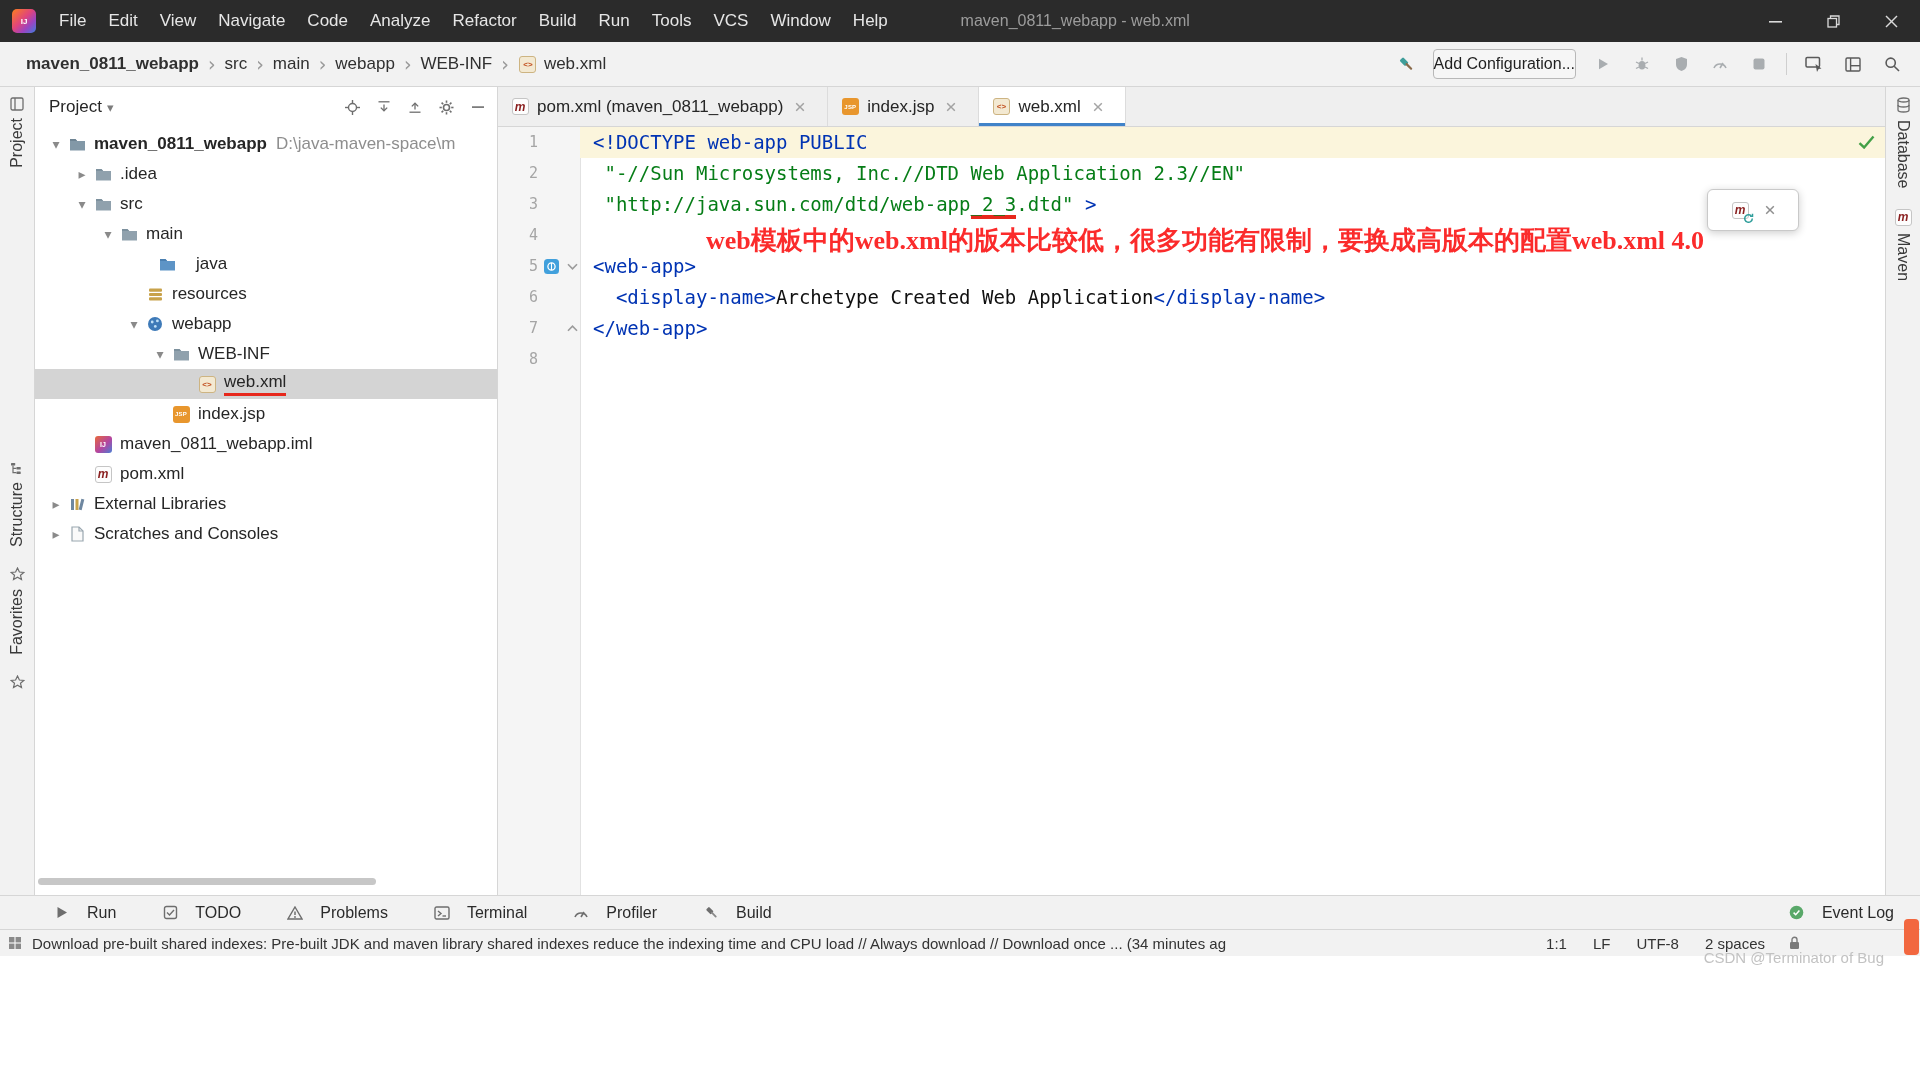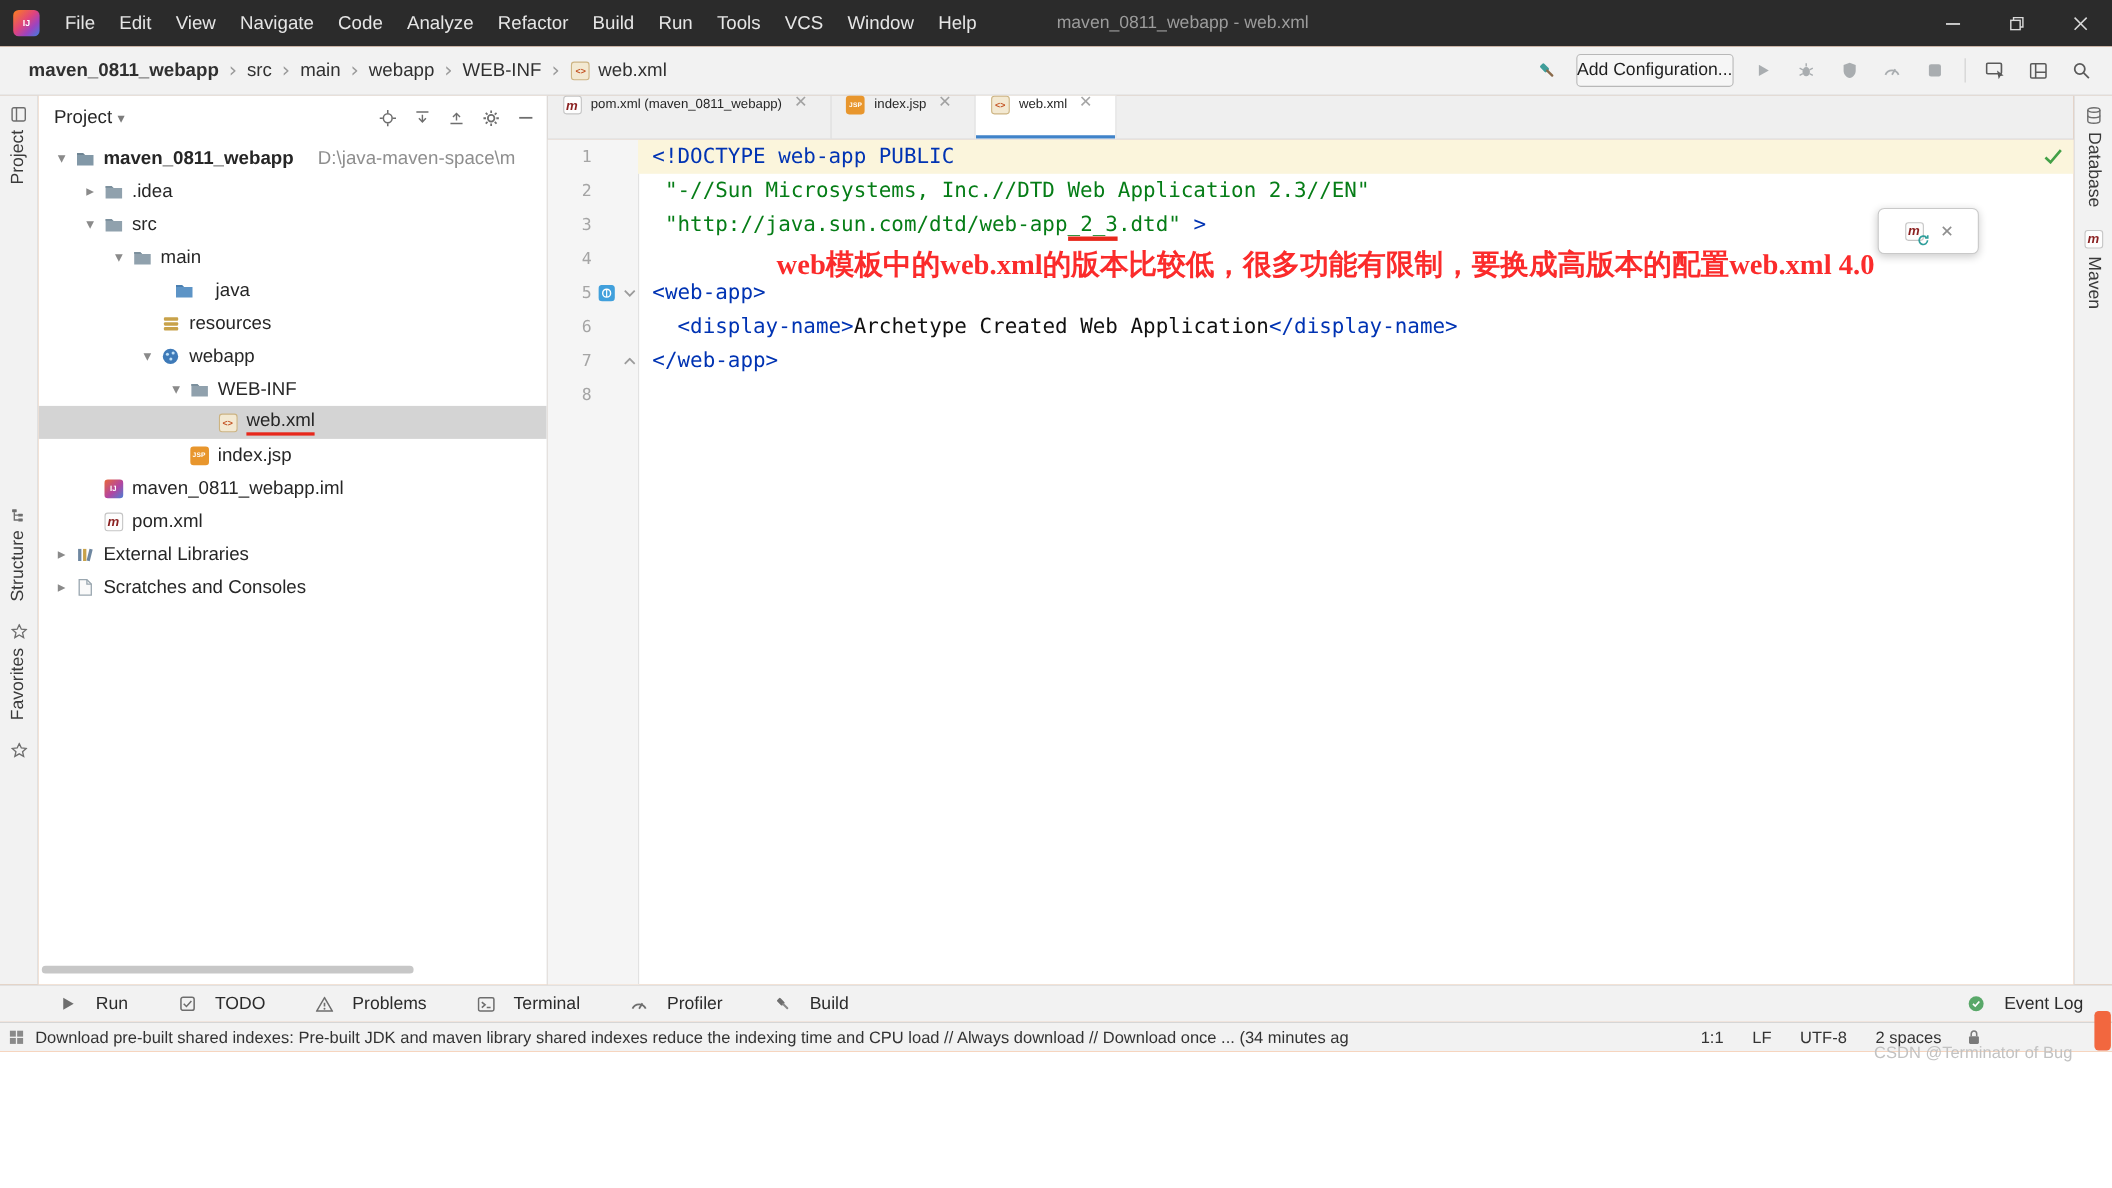--- a/index.html
+++ b/index.html
@@ -1,19 +1,19 @@
 <!DOCTYPE html>
 <html style="--accent: #4083C9; --annotation-red: #FB2B2B; --marker-red: #E7281C; --tag-blue: #0033B3; --string-green: #067D17; --selection: #D4D4D4; --titlebar-bg: #2B2B2B; --current-line: #FBF5DC;"><head>
 <meta charset="utf-8">
 <style>
 *{box-sizing:border-box;margin:0;padding:0}
 html,body{width:1920px;height:1080px;overflow:hidden}
 body{font-family:"Liberation Sans",sans-serif;font-size:17px;color:#262626;background:#fff}
 .ic-txt{font-family:"DejaVu Sans",sans-serif}
-.app{width:1920px;height:956px;display:flex;flex-direction:column;position:relative;background:#f97316}
+.app{width:1920px;height:956px;display:flex;flex-direction:column;position:relative;background:#000000}
 
 
 .titlebar{height:42px;background:var(--titlebar-bg,#2b2b2b);display:flex;align-items:center;position:relative;flex:none}
 .app-logo{width:24px;height:24px;border-radius:5px;margin:0 12px;background:linear-gradient(135deg,#fc801d,#e0447c 45%,#9d44c0 70%,#3d7ede);display:inline-flex;align-items:center;justify-content:center;color:#fff;font-size:8px;font-weight:bold;flex:none}
 .app-logo::after{content:"IJ"}
 .menubar{display:flex;height:100%}
 .menu-item{display:flex;align-items:center;padding:0 11px;color:#e6e6e6;font-size:17px}
 .win-title{position:absolute;left:56%;transform:translateX(-50%);color:#9c9c9c;font-size:16px;white-space:nowrap}
 .win-controls{margin-left:auto;display:flex;height:100%}
 .win-btn{width:58px;height:100%;display:flex;align-items:center;justify-content:center}
@@ -50,27 +50,27 @@
 .panel-caret::after{content:"▾";color:#7c7c7c;font-size:13px;font-family:"DejaVu Sans",sans-serif}
 .ph-icons{margin-left:auto;display:flex;align-items:center;gap:17px}
 .ph-icons>span{display:inline-flex}
 .tree{flex:1;position:relative;padding-top:2px}
 .tree-row{height:30px;display:flex;align-items:center;white-space:nowrap;font-size:17px}
 .tree-row.selected{background:var(--selection,#d4d4d4)}
 .chev{width:22px;flex:none;text-align:center;color:#8a8a8a;font-size:14px}
 .ic{display:inline-flex;align-items:center;justify-content:center;width:20px;flex:none;margin-right:7px}
 .tree-label.bold{font-weight:700}
 .tree-label.red-ul{border-bottom:3px solid var(--marker-red,#e7281c);padding-bottom:1px}
-.tree-hint{color:#8e8e8e;margin-left:22px}
+.tree-hint{color:#8e8e8e;margin-left:9px}
 .h-scroll{position:absolute;left:3px;bottom:10px;width:338px;height:7px;border-radius:4px;background:#c7c7c7}
 
 
 .editor-col{flex:1;min-width:0;display:flex;flex-direction:column}
 .tabs{height:40px;flex:none;background:#efefef;border-bottom:1px solid #d6d6d6;display:flex}
-.tab{display:flex;align-items:flex-start;padding:0 22px 0 12px;border-right:1px solid #dcdcdc;font-size:12px;gap:7px;color:#262626}
+.tab{display:flex;align-items:center;padding:0 22px 0 12px;border-right:1px solid #dcdcdc;font-size:17px;gap:7px;color:#262626}
 .tab.active{background:#fff;box-shadow:inset 0 -3px 0 var(--accent,#4083c9)}
 .tab .ic{margin-right:0}
 .tab-close{display:inline-flex;margin-left:5px;opacity:.8}
 .editor{flex:1;position:relative;background:#fff;font-family:"DejaVu Sans Mono",monospace;overflow:hidden}
 .code{position:absolute;inset:0}
 .code::before{content:"";position:absolute;left:0;top:0;bottom:0;width:82px;background:#f5f5f5;border-right:1px solid #e2e2e2}
 .cline{display:flex;height:31px;position:relative}
 .ln{width:40px;flex:none;text-align:right;line-height:31px;color:#a5a5a5;font-size:15px;position:relative}
 .gi{width:26px;flex:none;display:flex;align-items:center;justify-content:center;position:relative}
 .fold{width:16px;flex:none;display:flex;align-items:center;justify-content:center;position:relative}

